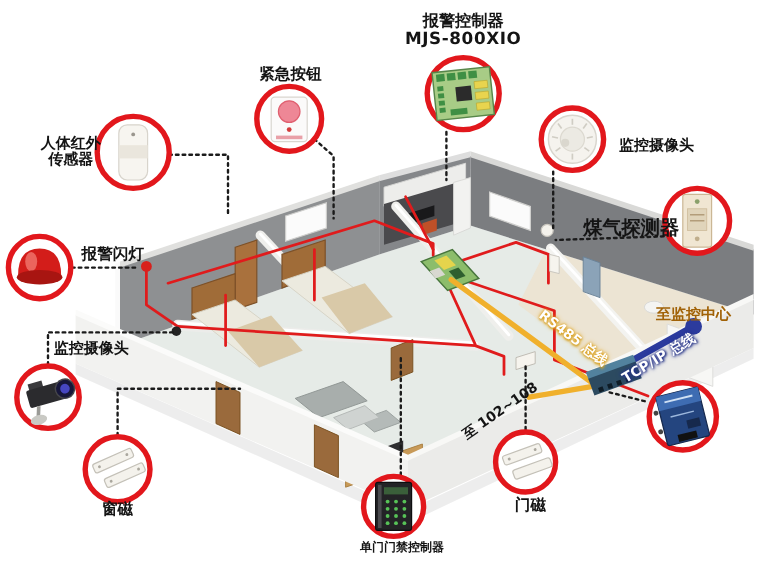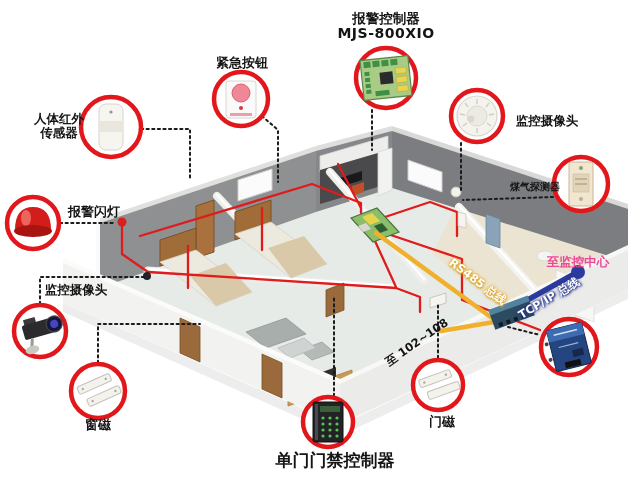--- a/index.html
+++ b/index.html
@@ -6,21 +6,21 @@
   .stage{
     position:relative;width:640px;height:477px;background:#ffffff;overflow:hidden;
     font-family:"DejaVu Sans","Liberation Sans",sans-serif;
   }
   .stage svg{position:absolute;left:0;top:0;}
   .lbl{
     position:absolute;font-weight:bold;color:#141414;text-align:center;
     line-height:1.12;letter-spacing:0;white-space:nowrap;
   }
   .lbl .ln{display:block;}
-  .lbl-red{color:#ec4899;}
+  .lbl-red{color:#a16207;}
   .lbl-rot{transform-origin:50% 50%;}
   .lbl-bus{color:#ffffff;}
   .bus-y{text-shadow:0 0 2px #d89a14,0 0 4px #e8a81e,1px 1px 2px #caa22a;}
   .bus-b{text-shadow:0 0 2px #202e84,0 0 4px #2c3b9d,1px 1px 2px #27367e;}
 </style>
 </head>
 <body>
 
 <div class="stage">
 
@@ -321,27 +321,27 @@
   </div>
 
   <div class="lbl" style="left:199px;top:56px;width:86px;font-size:13px;">紧急按钮</div>
 
   <div class="lbl" style="left:60px;top:205px;width:68px;font-size:13px;font-family:Liberation Serif, serif;">报警闪灯</div>
 
   <div class="lbl" style="left:34px;top:283px;width:84px;font-size:12.5px;font-family:Liberation Serif, serif;">监控摄像头</div>
 
   <div class="lbl" style="left:68px;top:418px;width:60px;font-size:13px;">窗磁</div>
 
-  <div class="lbl" style="left:270px;top:451px;width:130px;font-size:17px;">单门门禁控制器</div>
+  <div class="lbl" style="left:270px;top:451px;width:130px;font-size:10px;">单门门禁控制器</div>
 
   <div class="lbl" style="left:412px;top:415px;width:60px;font-size:13px;">门磁</div>
 
   <div class="lbl" style="left:508px;top:114px;width:78px;font-size:12.5px;">监控摄像头</div>
 
-  <div class="lbl" style="left:486px;top:181px;width:74px;font-size:10px;text-align:right;">煤气探测器</div>
+  <div class="lbl" style="left:486px;top:181px;width:74px;font-size:16px;">煤气探测器</div>
 
 
   <div class="lbl lbl-red" style="left:536px;top:255px;width:84px;font-size:12.5px;">至监控中心</div>
 
   <div class="lbl lbl-rot" style="left:381px;top:338px;width:66px;font-size:11.5px;transform:rotate(-35deg);">至 102~108</div>
 
   <div class="lbl lbl-rot lbl-bus bus-y" style="left:444px;top:274px;width:64px;font-size:11.5px;transform:rotate(37deg);">RS485 总线</div>
 
   <div class="lbl lbl-rot lbl-bus bus-b" style="left:513px;top:292px;width:72px;font-size:11.5px;transform:rotate(-31deg);">TCP/IP 总线</div>
 

